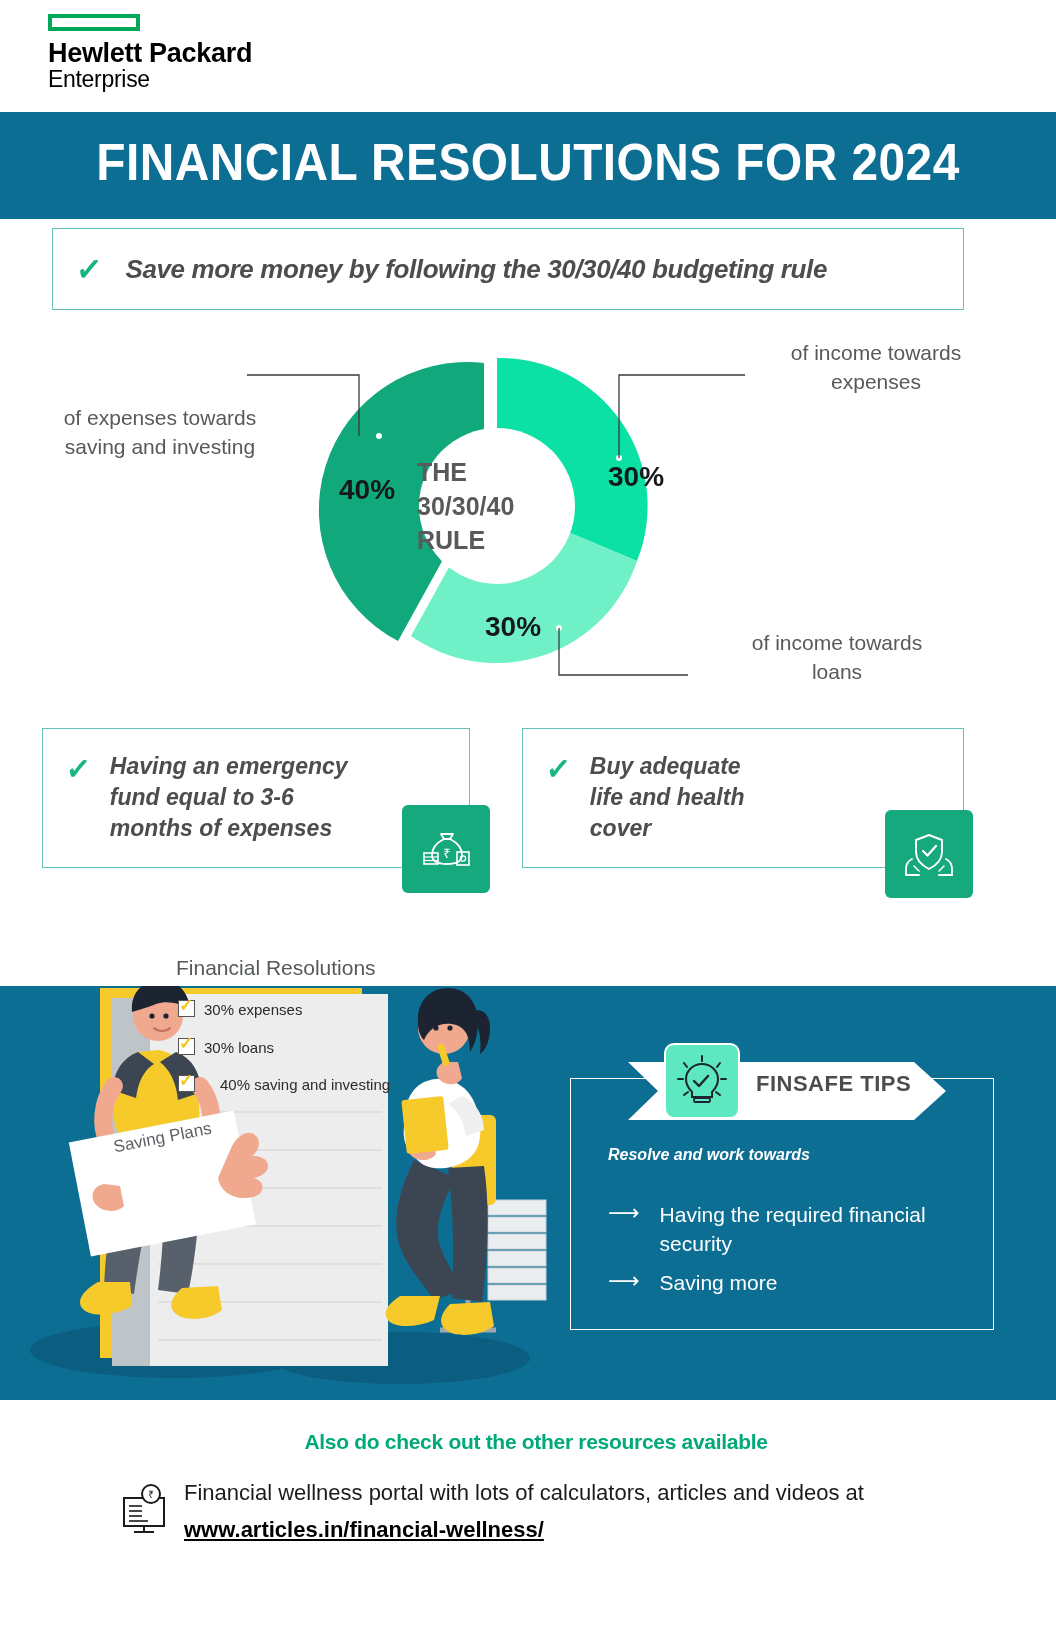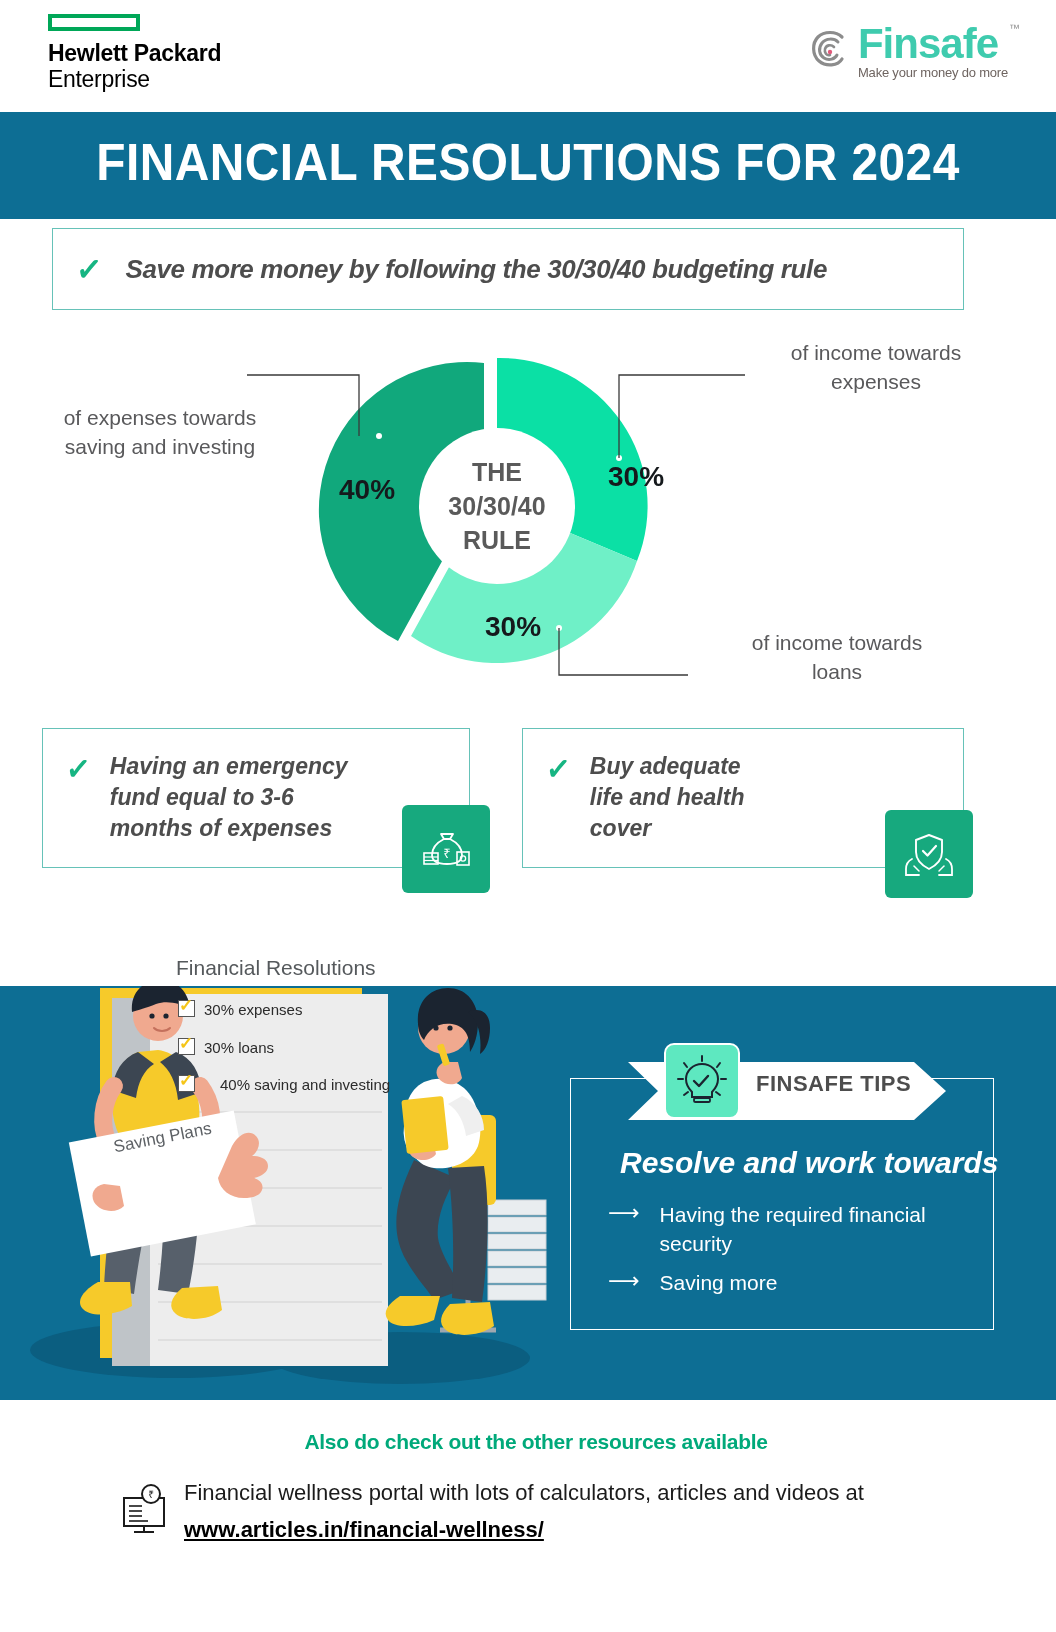--- a/index.html
+++ b/index.html
@@ -26,21 +26,21 @@
   }
   .hpe-bar {
     width: 92px;
     height: 17px;
     border: 4px solid #00A758;
     margin-bottom: 9px;
   }
   .hpe-name {
     font-family: "Liberation Sans", sans-serif;
     font-weight: bold;
-    font-size: 23px;
+    font-size: 27px;
     line-height: 26px;
     color: #000000;
     letter-spacing: -0.3px;
   }
   .hpe-sub {
     font-family: "Liberation Sans", sans-serif;
     font-weight: normal;
     font-size: 23px;
     line-height: 27px;
     color: #000000;
@@ -132,21 +132,21 @@
   .donut-wrap {
     position: absolute;
     left: 307px; top: 336px;
     width: 380px; height: 340px;
   }
   .donut-svg { display: block; }
   .center-label {
     position: absolute;
     left: 50%; top: 50%;
     transform: translate(-50%, -50%);
-    text-align: center;
+    text-align: left;
     font-family: "Liberation Sans", sans-serif;
     font-weight: bold;
     font-size: 25px;
     line-height: 34px;
     color: #5A5A5A;
     width: 160px;
   }
   .slice-pct {
     position: absolute;
     font-family: "Liberation Sans", sans-serif;
@@ -295,23 +295,22 @@
     display: flex;
     align-items: center;
     justify-content: center;
   }
   .tips-head {
     position: absolute;
     left: 608px; top: 1146px;
     font-family: "Liberation Sans", sans-serif;
     font-weight: bold;
     font-style: italic;
-    font-size: 30px;
+    font-size: 16px;
     color: #FFFFFF;
-    margin-left: 12px;
   }
   .tip-row {
     position: absolute;
     display: flex;
     align-items: flex-start;
   }
   .tip-1 { left: 608px; top: 1200px; width: 382px; }
   .tip-2 { left: 608px; top: 1268px; width: 382px; }
   .arrow {
     color: #FFFFFF;
@@ -363,35 +362,20 @@
 </head>
 <body>
 
 <div class="header">
   <div class="hpe-logo">
     <div class="hpe-bar"></div>
     <div class="hpe-name">Hewlett Packard</div>
     <div class="hpe-sub">Enterprise</div>
   </div>
 
-  <div class="finsafe-logo">
-    <span class="fs-mark">
-      <svg width="44" height="48" viewBox="0 0 44 48">
-        <path d="M34 9 C28 3 16 3 10 9 C4 15 4 27 11 33 C18 39 30 38 34 31" fill="none" stroke="#8C8C8C" stroke-width="3.2" stroke-linecap="round"></path>
-        <path d="M30 14 C26 10 18 10 14 15 C10 20 11 27 16 30 C21 33 27 31 29 27" fill="none" stroke="#8C8C8C" stroke-width="3" stroke-linecap="round"></path>
-        <path d="M26 19 C23 16 18 17 17 21 C16 25 19 28 22 27" fill="none" stroke="#8C8C8C" stroke-width="2.6" stroke-linecap="round"></path>
-        <circle cx="22" cy="24" r="2.2" fill="#E05A7A"></circle>
-      </svg>
-    </span>
-    <div class="fs-textwrap">
-      <div class="fs-word">Finsafe</div>
-      <div class="fs-tm">™</div>
-      <div class="fs-tag">Make your money do more</div>
-    </div>
-  </div>
 </div>
 
 <div class="title-band"></div>
 <div class="title-text">FINANCIAL RESOLUTIONS FOR 2024</div>
 
 <div class="callout-main">
   <span class="tick">✓</span>
   <span class="ctext">Save more money by following the 30/30/40 budgeting rule</span>
 </div>
 

